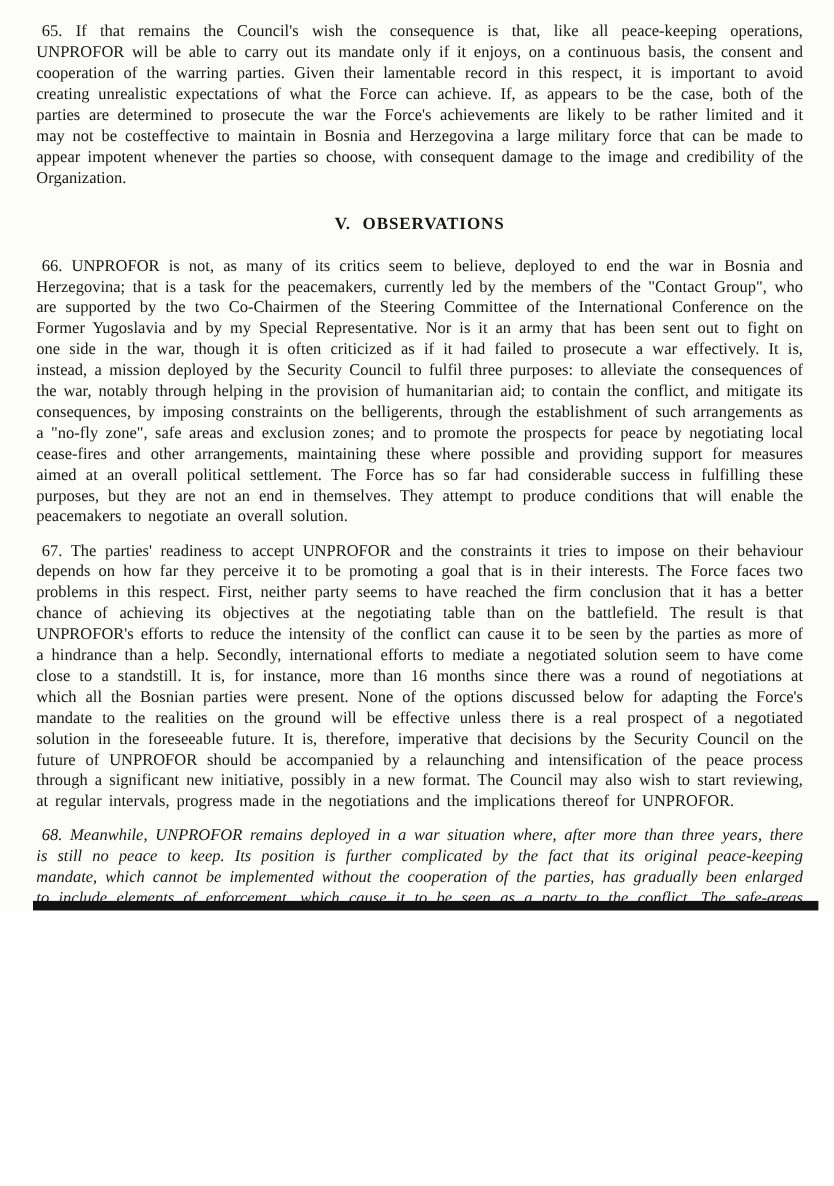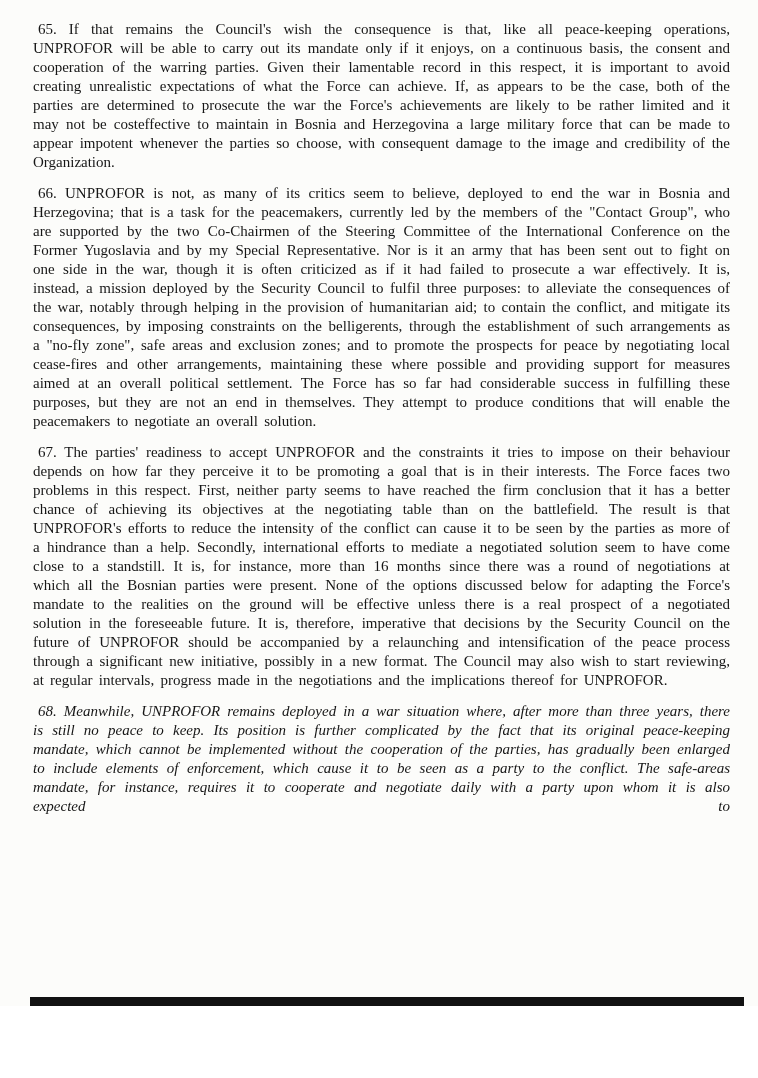--- a/index.html
+++ b/index.html
@@ -3,21 +3,21 @@
 <meta charset="utf-8">
 <style>
   html, body {
     margin: 0;
     padding: 0;
     background: #ffffff;
   }
   .page {
     position: relative;
     width: 758px;
-    height: 1006px;
+    height: 828px;
     background: #fcfcfa;
     overflow: hidden;
     font-family: "Liberation Serif", serif;
     color: #161616;
     box-sizing: border-box;
   }
   .text-column {
     position: absolute;
     top: 20px;
     left: 33px;
@@ -63,18 +63,19 @@
     height: 9px;
     background: #121212;
   }
 </style>
 </head>
 <body>
 
 <div class="page">
   <div class="text-column">
     <p class="para">65. If that remains the Council's wish the consequence is that, like all peace-keeping operations, UNPROFOR will be able to carry out its mandate only if it enjoys, on a continuous basis, the consent and cooperation of the warring parties. Given their lamentable record in this respect, it is important to avoid creating unrealistic expectations of what the Force can achieve. If, as appears to be the case, both of the parties are determined to prosecute the war the Force's achievements are likely to be rather limited and it may not be costeffective to maintain in Bosnia and Herzegovina a large military force that can be made to appear impotent whenever the parties so choose, with consequent damage to the image and credibility of the Organization.</p>
+    <h2 class="heading">V.  OBSERVATIONS</h2>
     <p class="para">66. UNPROFOR is not, as many of its critics seem to believe, deployed to end the war in Bosnia and Herzegovina; that is a task for the peacemakers, currently led by the members of the "Contact Group", who are supported by the two Co-Chairmen of the Steering Committee of the International Conference on the Former Yugoslavia and by my Special Representative. Nor is it an army that has been sent out to fight on one side in the war, though it is often criticized as if it had failed to prosecute a war effectively. It is, instead, a mission deployed by the Security Council to fulfil three purposes: to alleviate the consequences of the war, notably through helping in the provision of humanitarian aid; to contain the conflict, and mitigate its consequences, by imposing constraints on the belligerents, through the establishment of such arrangements as a "no-fly zone", safe areas and exclusion zones; and to promote the prospects for peace by negotiating local cease-fires and other arrangements, maintaining these where possible and providing support for measures aimed at an overall political settlement. The Force has so far had considerable success in fulfilling these purposes, but they are not an end in themselves. They attempt to produce conditions that will enable the peacemakers to negotiate an overall solution.</p>
     <p class="para">67. The parties' readiness to accept UNPROFOR and the constraints it tries to impose on their behaviour depends on how far they perceive it to be promoting a goal that is in their interests. The Force faces two problems in this respect. First, neither party seems to have reached the firm conclusion that it has a better chance of achieving its objectives at the negotiating table than on the battlefield. The result is that UNPROFOR's efforts to reduce the intensity of the conflict can cause it to be seen by the parties as more of a hindrance than a help. Secondly, international efforts to mediate a negotiated solution seem to have come close to a standstill. It is, for instance, more than 16 months since there was a round of negotiations at which all the Bosnian parties were present. None of the options discussed below for adapting the Force's mandate to the realities on the ground will be effective unless there is a real prospect of a negotiated solution in the foreseeable future. It is, therefore, imperative that decisions by the Security Council on the future of UNPROFOR should be accompanied by a relaunching and intensification of the peace process through a significant new initiative, possibly in a new format. The Council may also wish to start reviewing, at regular intervals, progress made in the negotiations and the implications thereof for UNPROFOR.</p>
     <p class="para justify-last">68. Meanwhile, UNPROFOR remains deployed in a war situation where, after more than three years, there is still no peace to keep. Its position is further complicated by the fact that its original peace-keeping mandate, which cannot be implemented without the cooperation of the parties, has gradually been enlarged to include elements of enforcement, which cause it to be seen as a party to the conflict. The safe-areas mandate, for instance, requires it to cooperate and negotiate daily with a party upon whom it is also expected to</p>
   </div>
   <div class="bottom-bar"></div>
 </div>
 
 </body></html>

